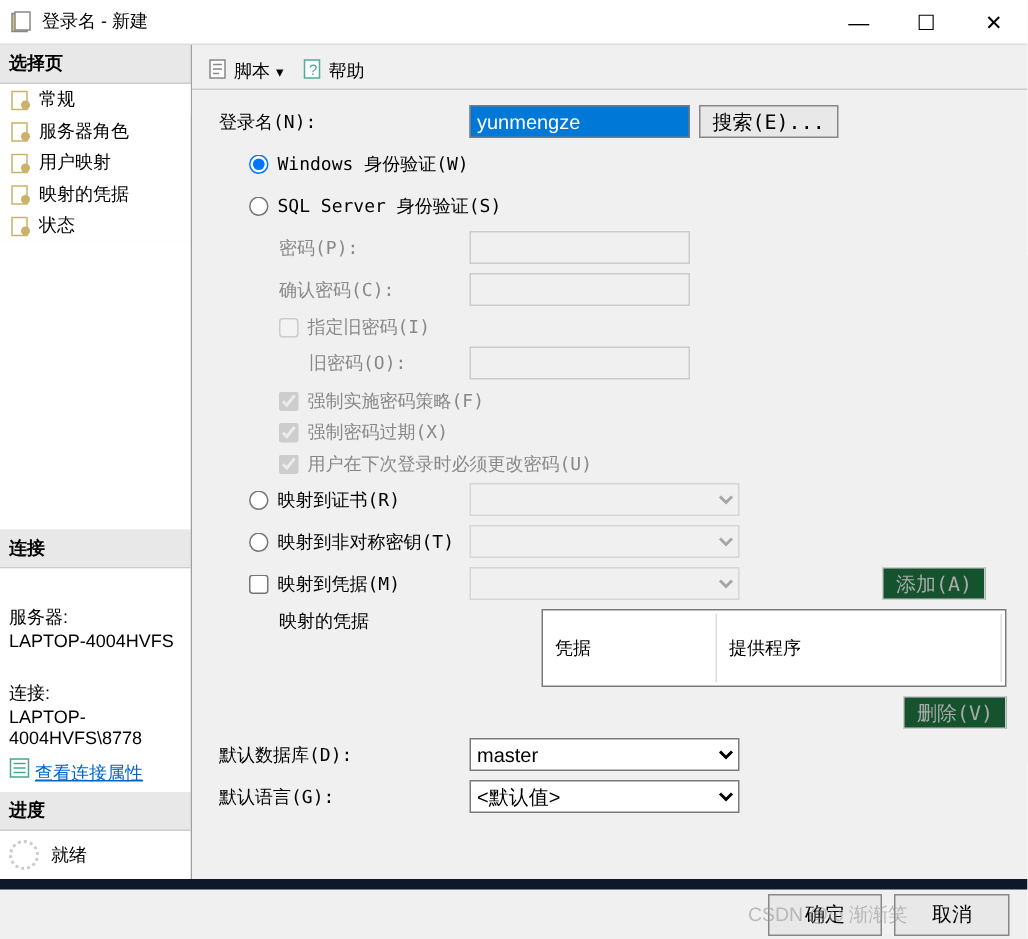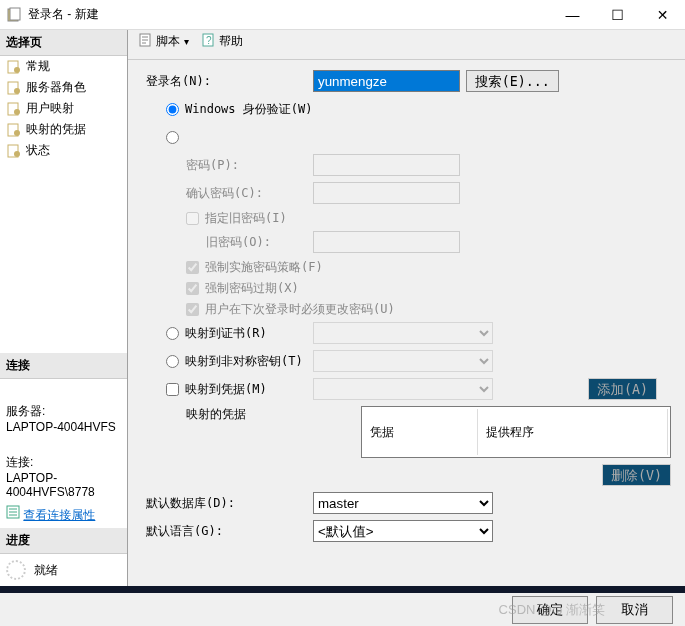--- a/index.html
+++ b/index.html
@@ -15,40 +15,40 @@
 .sidebar .nav-item { display: flex; align-items: center; padding: 2px 6px; gap: 4px; }
 .sidebar .nav-item.selected { background: #fff; }
 .page-icon { width: 16px; height: 16px; display: inline-block; }
 .spacer { flex: 1; background: #fff; }
 .conn-section { background: #fff; padding: 4px 6px; font-size: 12px; }
 .conn-section .label { margin-top: 20px; }
 .conn-section a { color: #0066cc; }
 .progress-section { background: #fff; padding: 6px; display: flex; align-items: center; gap: 8px; }
 .spinner { width: 20px; height: 20px; border: 2px dotted #ccc; border-radius: 50%; }
 .main { flex: 1; background: #f0f0f0; position: relative; }
-.toolbar { height: 30px; display: flex; align-items: flex-start; padding: 0 6px; gap: 4px; border-bottom: 1px solid #ccc; }
+.toolbar { height: 30px; display: flex; align-items: flex-end; padding: 0 6px; gap: 4px; border-bottom: 1px solid #ccc; }
 .tbtn { display: flex; align-items: center; gap: 2px; padding: 2px 4px; }
 .form-area { padding: 10px 14px 10px 10px; overflow: auto; height: calc(100% - 30px); font-family: SimSun, monospace; }
 .row { display: flex; align-items: center; margin-bottom: 6px; min-height: 22px; }
 .row .lbl { width: 175px; padding-left: 8px; }
 .row .lbl.indent1 { padding-left: 28px; }
 .row .lbl.indent2 { padding-left: 48px; color: #888; }
 .row .lbl.indent3 { padding-left: 68px; color: #888; }
 .row input[type=text], .row input[type=password] { width: 147px; height: 22px; border: 1px solid #7a7a7a; padding: 0 4px; background: #fff; }
 .row input[disabled] { background: #f0f0f0; border-color: #ccc; }
 .row select { width: 180px; height: 22px; border: 1px solid #7a7a7a; background: #fff; }
 .row select[disabled] { background: #f0f0f0; color: #888; border-color: #ccc; }
 .row .btn { margin-left: 6px; padding: 2px 8px; border: 1px solid #888; background: #e8e8e8; height: 22px; font-family: SimSun, monospace; }
 .selected-input { background: #0078d7 !important; color: #fff; }
 input[type=radio], input[type=checkbox] { margin-right: 6px; vertical-align: middle; }
 .chk-row { padding-left: 48px; margin-bottom: 4px; color: #888; }
 .chk-row input { accent-color: #888; }
 .cred-table { margin-left: 48px; width: 310px; border: 1px solid #7a7a7a; background: #fff; height: 52px; }
 .cred-table th { font-weight: normal; text-align: left; padding: 2px 6px; font-size: 12px; border-right: 1px solid #ddd; }
-.side-btn { position: absolute; right: 14px; padding: 2px 8px; border: 1px solid #ccc; background: #0c4a6e; color: #aaa; font-family: SimSun, monospace; height: 22px; }
+.side-btn { position: absolute; right: 14px; padding: 2px 8px; border: 1px solid #ccc; background: #14532d; color: #aaa; font-family: SimSun, monospace; height: 22px; }
 .footer { height: 40px; border-top: 7px solid #0f172a; display: flex; align-items: center; justify-content: flex-end; padding: 0 12px; gap: 8px; background: #f0f0f0; position: relative; }
 .footer .fbtn { padding: 4px 24px; border: 1px solid #888; background: #e8e8e8; }
 .watermark { position: absolute; right: 80px; color: rgba(150,150,150,0.6); font-size: 13px; pointer-events: none; }
 .dropdown-arrow { font-size: 10px; margin-left: 2px; }
 </style>
 </head>
 <body>
 
 <div class="titlebar">
   <span class="icon">
@@ -155,21 +155,21 @@
     <div class="form-area">
       <div class="row">
         <span class="lbl">登录名(N):</span>
         <input type="text" class="selected-input" value="yunmengze" style="">
         <button class="btn">搜索(E)...</button>
       </div>
       <div class="row">
         <span class="lbl indent1"><input type="radio" name="auth" checked="" style=""><span>Windows 身份验证(W)</span></span>
       </div>
       <div class="row">
-        <span class="lbl indent1" style="width:auto"><input type="radio" name="auth" style=""></span>
+        <span class="lbl indent1" style="width:auto"><input type="radio" name="auth" style=""><span>SQL Server 身份验证(S)</span></span>
       </div>
       <div class="row">
         <span class="lbl indent2">密码(P):</span>
         <input type="password" disabled="" style="">
       </div>
       <div class="row">
         <span class="lbl indent2">确认密码(C):</span>
         <input type="password" disabled="" style="">
       </div>
       <div class="chk-row">

